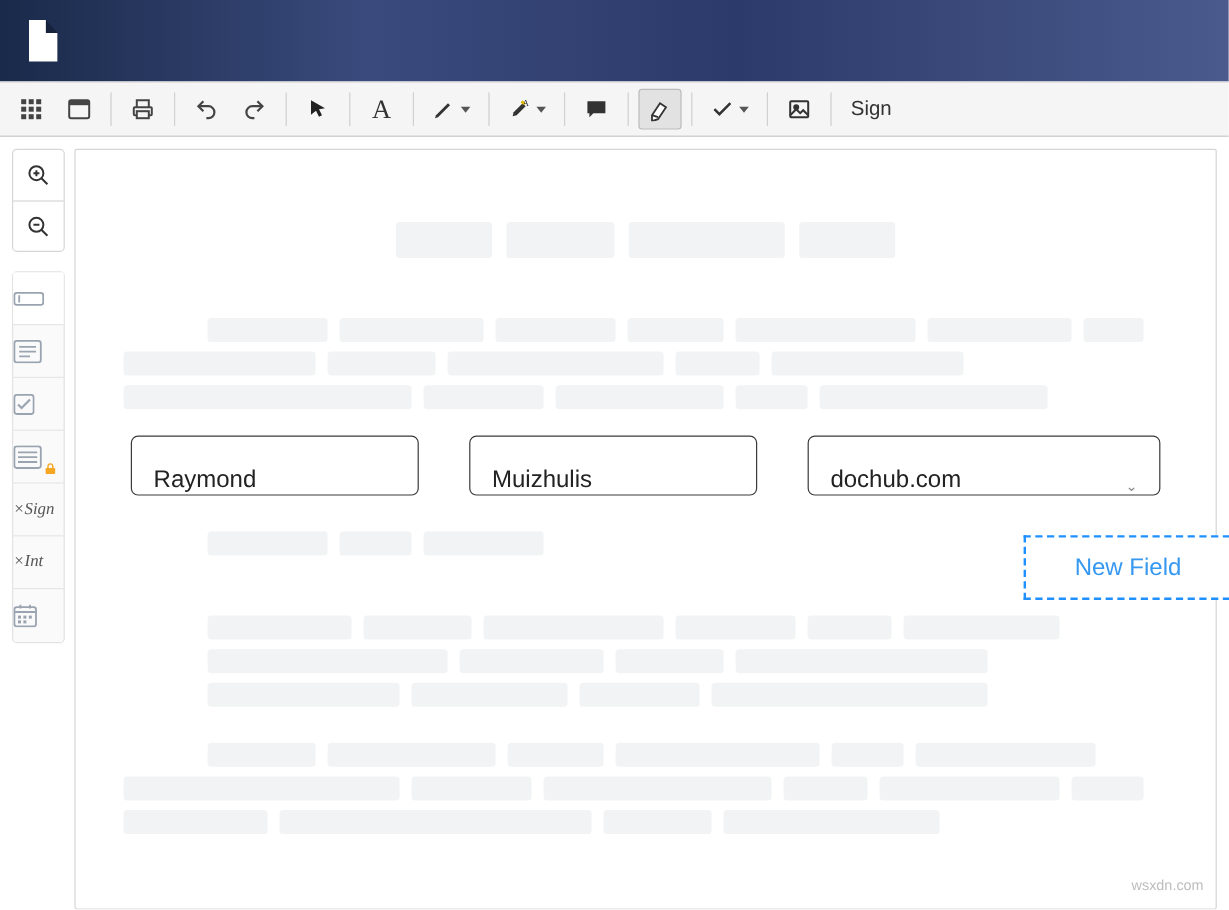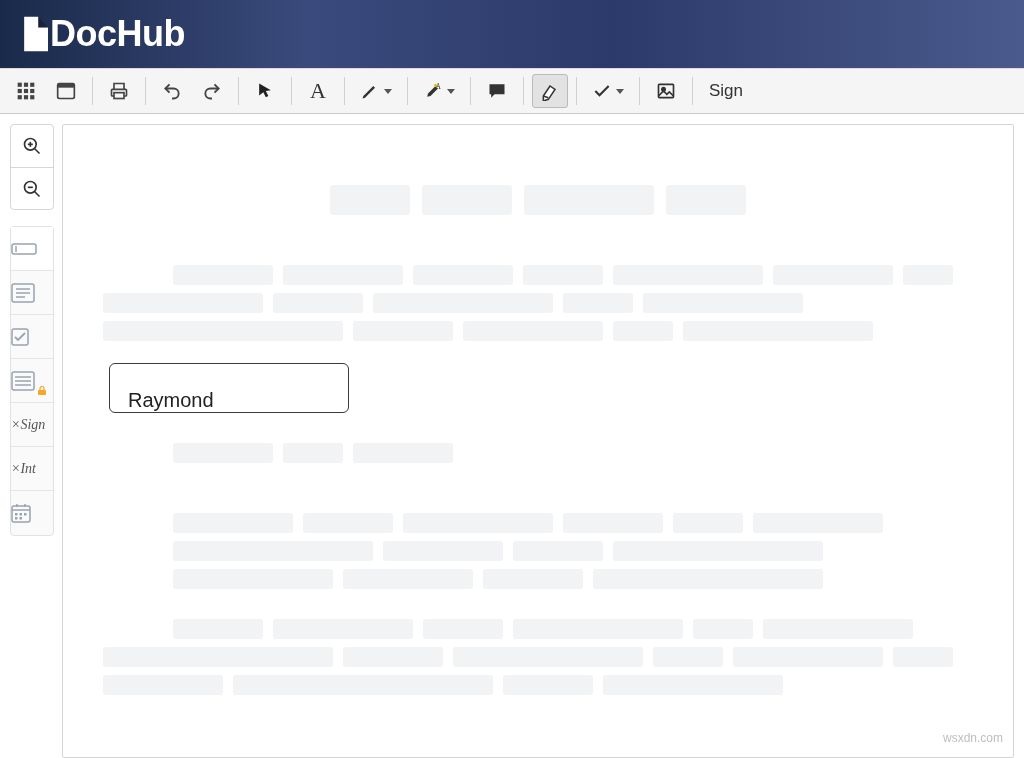--- a/index.html
+++ b/index.html
@@ -100,21 +100,20 @@
 <body>
 
 <div class="header">
   <div class="logo">
     <span class="logo-mark">
       <svg viewBox="0 0 24 32">
           <path d="M2 0 H15 L24 10 V32 H2 Z M15 0 V10 H24 Z" fill="#fff"></path>
           <path d="M15 0 L24 10 H15 Z" fill="rgba(0,0,0,0.25)"></path>
         </svg>
     </span>
-    <span>DocHub</span>
   </div>
 </div>
 
 <div class="toolbar">
   <div class="tbtn">
     <svg viewBox="0 0 24 24">
         <g fill="#444">
           <rect x="2" y="2" width="5" height="5"></rect>
           <rect x="9.5" y="2" width="5" height="5"></rect>
           <rect x="17" y="2" width="5" height="5"></rect>
@@ -311,20 +310,27 @@
         <div class="ph sm" style="width:100px"></div>
         <div class="ph sm" style="width:140px"></div>
         <div class="ph sm" style="width:60px"></div>
         <div class="ph sm" style="width:190px"></div>
     </div>
 
     <div class="fields-row">
       <div class="field" style="width:240px">
         <span>Raymond</span>
       </div>
+      <div class="field" style="width:240px">
+        <span>Muizhulis</span>
+      </div>
+      <div class="field sel">
+        <span>dochub.com</span>
+        <span class="sel-caret">⌄</span>
+      </div>
     </div>
 
     <div class="para" style="margin-left:70px;margin-bottom:50px;">
       <div class="ph sm" style="width:100px"></div>
         <div class="ph sm" style="width:60px"></div>
         <div class="ph sm" style="width:100px"></div>
     </div>
 
     <div class="para">
       <div class="ph sm" style="width:120px;margin-left:70px"></div>
@@ -358,13 +364,16 @@
       <div class="ph sm" style="width:60px"></div>
         <div class="ph sm" style="width:120px"></div>
         <div class="ph sm" style="width:260px"></div>
         <div class="ph sm" style="width:90px"></div>
         <div class="ph sm" style="width:180px"></div>
     </div>
 
     <div class="watermark">wsxdn.com</div>
   </div>
 
+  <div class="new-field-box">
+    <span>New Field</span>
+  </div>
 </div>
 
 </body></html>

